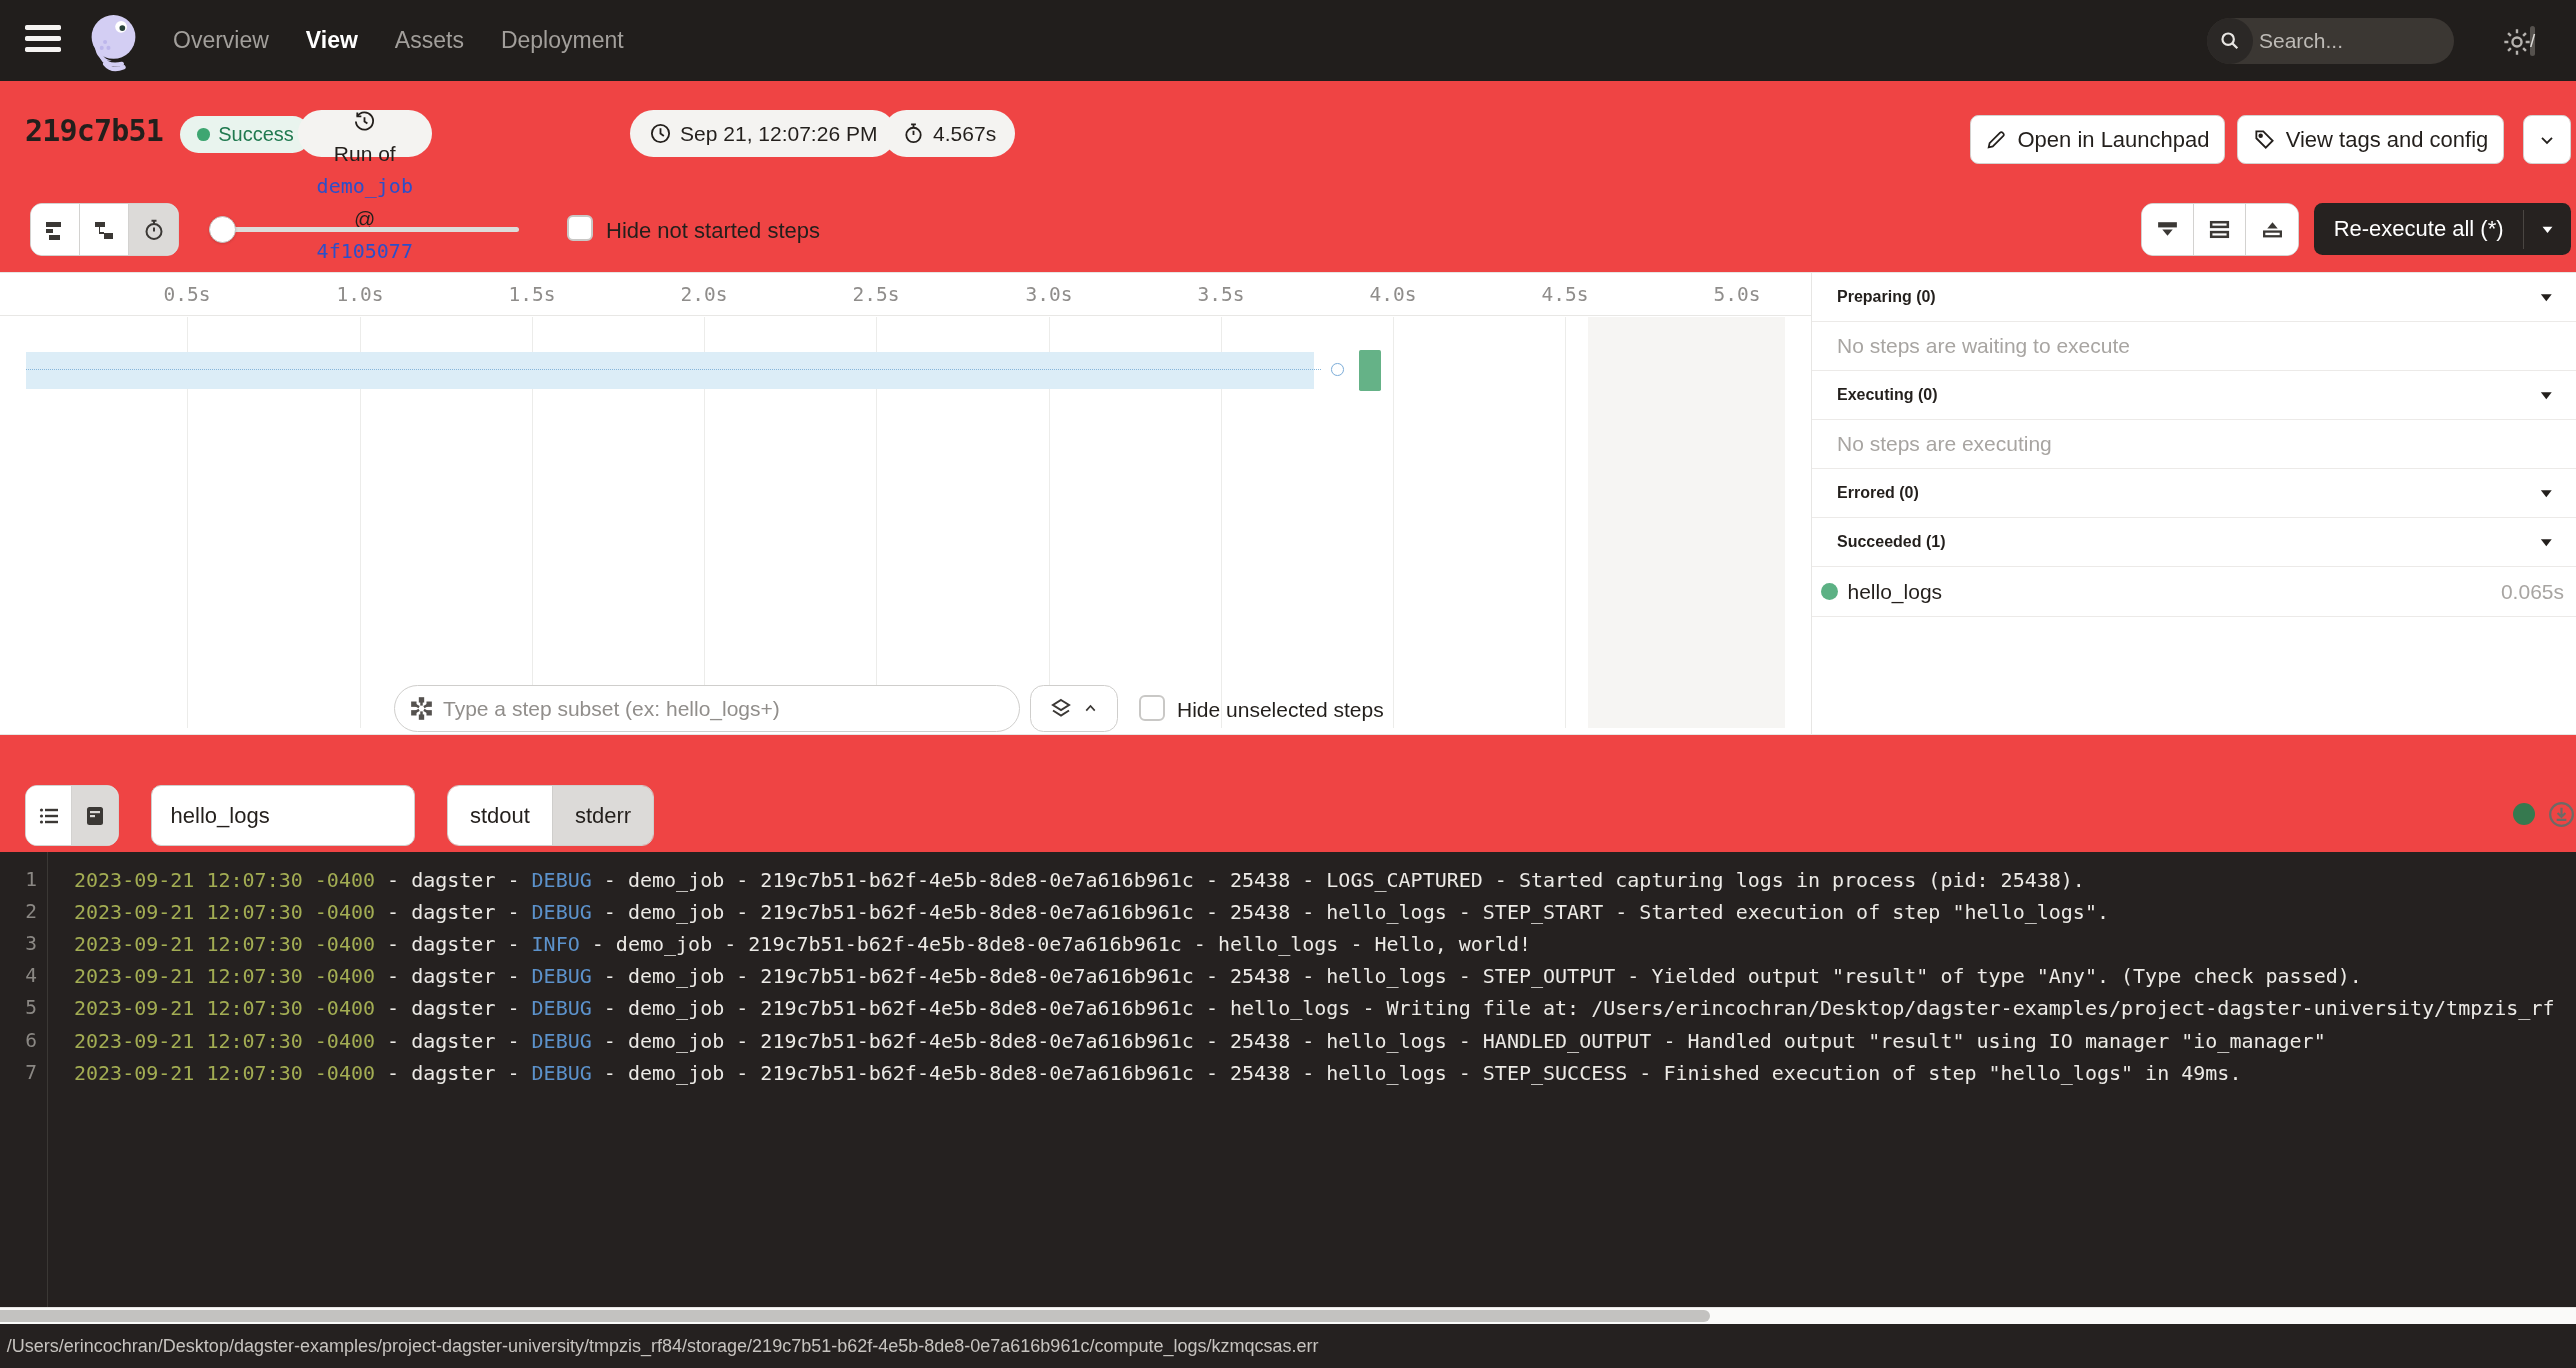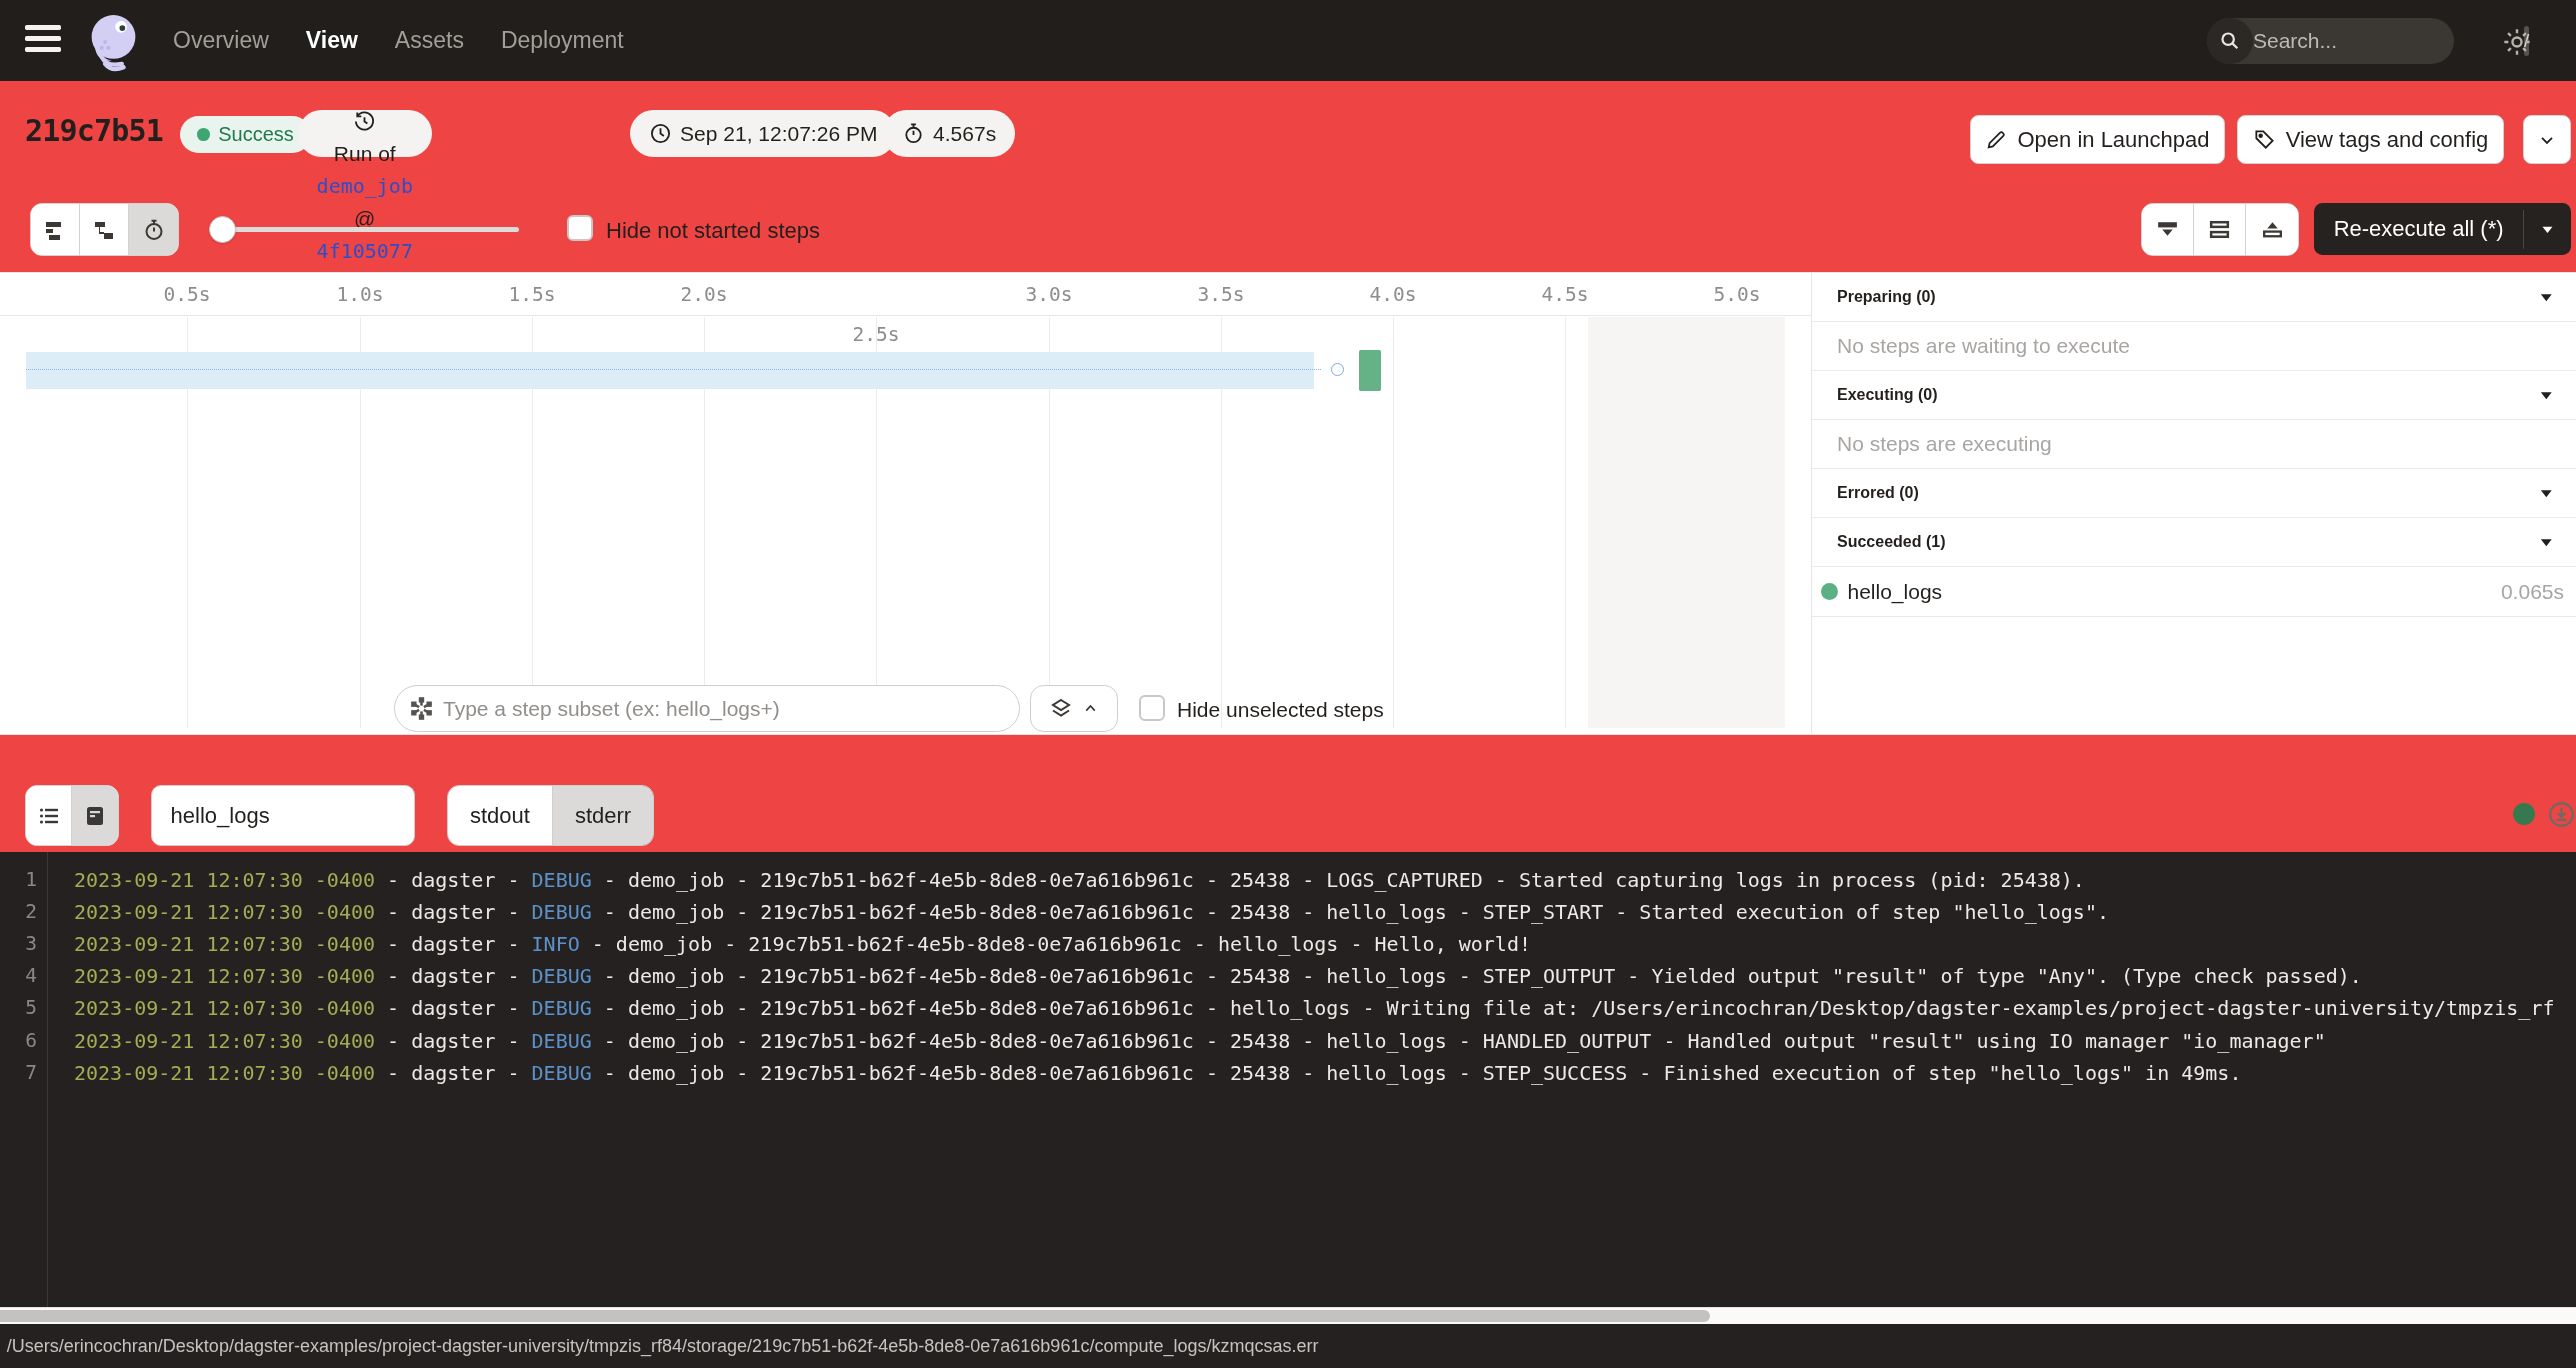--- a/index.html
+++ b/index.html
@@ -10,21 +10,21 @@
   
   .topnav { position:absolute; left:0; top:0; width:2576px; height:81px; background:#211e1c; }
   .hamburger { position:absolute; left:25px; top:24.5px; width:36px; height:32px; cursor:pointer; }
   .hamburger span { display:block; height:5px; background:#f5f3f1; border-radius:1.7px; margin-bottom:6px; }
   .logo { position:absolute; left:83px; top:10px; width:61px; height:64px; }
   .navlinks { position:absolute; left:173px; top:0; height:81px; display:flex; align-items:center; gap:37px; }
   .navlink { font-size:23px; color:#a29f9b; cursor:pointer; }
   .navlink.active { color:#ffffff; font-weight:700; }
   .search { position:absolute; left:2207px; top:18px; width:247px; height:46px; background:#3b3733; border-radius:23px; display:flex; align-items:center; }
   .search .mag { width:46px; height:46px; border-radius:23px; background:#2b2826; display:flex; align-items:center; justify-content:center; color:#e8e6e3; flex:0 0 auto; }
-  .search input { flex:1; background:transparent; border:none; outline:none; color:#e8e6e3; font-size:21px; padding-left:0; font-family:"Liberation Sans",sans-serif; }
+  .search input { flex:1; background:transparent; border:none; outline:none; color:#e8e6e3; font-size:21px; padding-left:6px; font-family:"Liberation Sans",sans-serif; }
   .search input::placeholder { color:#bdbab6; }
   .search .slash { width:34px; height:30px; background:#56524e; border-radius:6px; color:#dddbd8; font-size:18.6px; display:flex; align-items:center; justify-content:center; margin-right:8.5px; }
   .gearbtn { position:absolute; left:2497px; top:22px; width:39px; height:39px; color:#b6b3af; display:flex; align-items:center; justify-content:center; cursor:pointer; }
 
   
   .runtitle { position:absolute; left:25px; top:113px; font-size:30px; font-weight:700; font-family:"DejaVu Sans Mono",monospace; letter-spacing:-0.8px; }
   .badge { position:absolute; left:180px; top:116px; height:37px; padding:0 17px; background:#e9f4ee; border-radius:18.6px; display:flex; align-items:center; gap:8.5px; }
   .badge .dot { width:12.7px; height:12.7px; border-radius:50%; background:#3ea671; }
   .badge .txt { color:#20794f; font-size:20px; }
   .pill { position:absolute; top:110px; height:47px; background:#f4f3f1; border-radius:24px; display:flex; align-items:center; gap:8.5px; padding:0 18.6px; font-size:21px; color:#231f1c; }
@@ -259,21 +259,21 @@
     </span>
   </div>
 
   <div class="section-top-border"></div>
   <div class="gantt">
     <div class="axis" id="axis-ticks">
         <div class="tick" style="left: 149px;">0.5s</div>
         <div class="tick" style="left: 322px;">1.0s</div>
         <div class="tick" style="left: 494px;">1.5s</div>
         <div class="tick" style="left: 666px;">2.0s</div>
-        <div class="tick" style="left: 838px; margin-top: 40px;">2.5s</div>
+        <div class="tick" style="left: 838px;">2.5s</div>
         <div class="tick" style="left: 1011px;">3.0s</div>
         <div class="tick" style="left: 1183px;">3.5s</div>
         <div class="tick" style="left: 1355px;">4.0s</div>
         <div class="tick" style="left: 1527px;">4.5s</div>
         <div class="tick" style="left: 1699px;">5.0s</div>
       </div>
     <div id="grid-lines">
         <div class="gridline" style="left: 187px;"></div>
         <div class="gridline" style="left: 360px;"></div>
         <div class="gridline" style="left: 532px;"></div>

